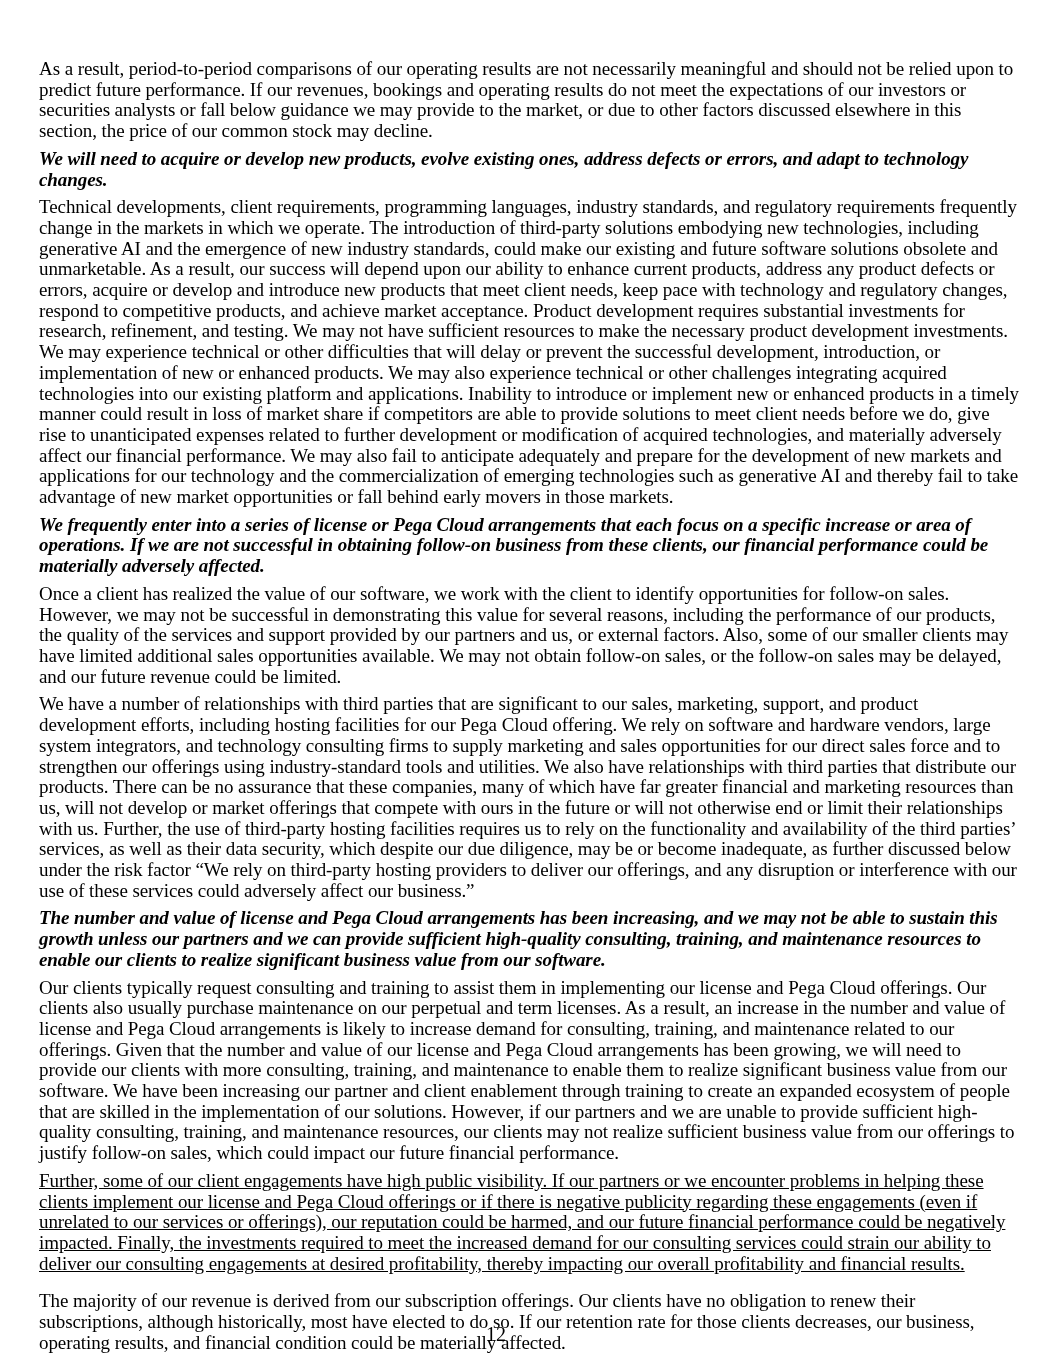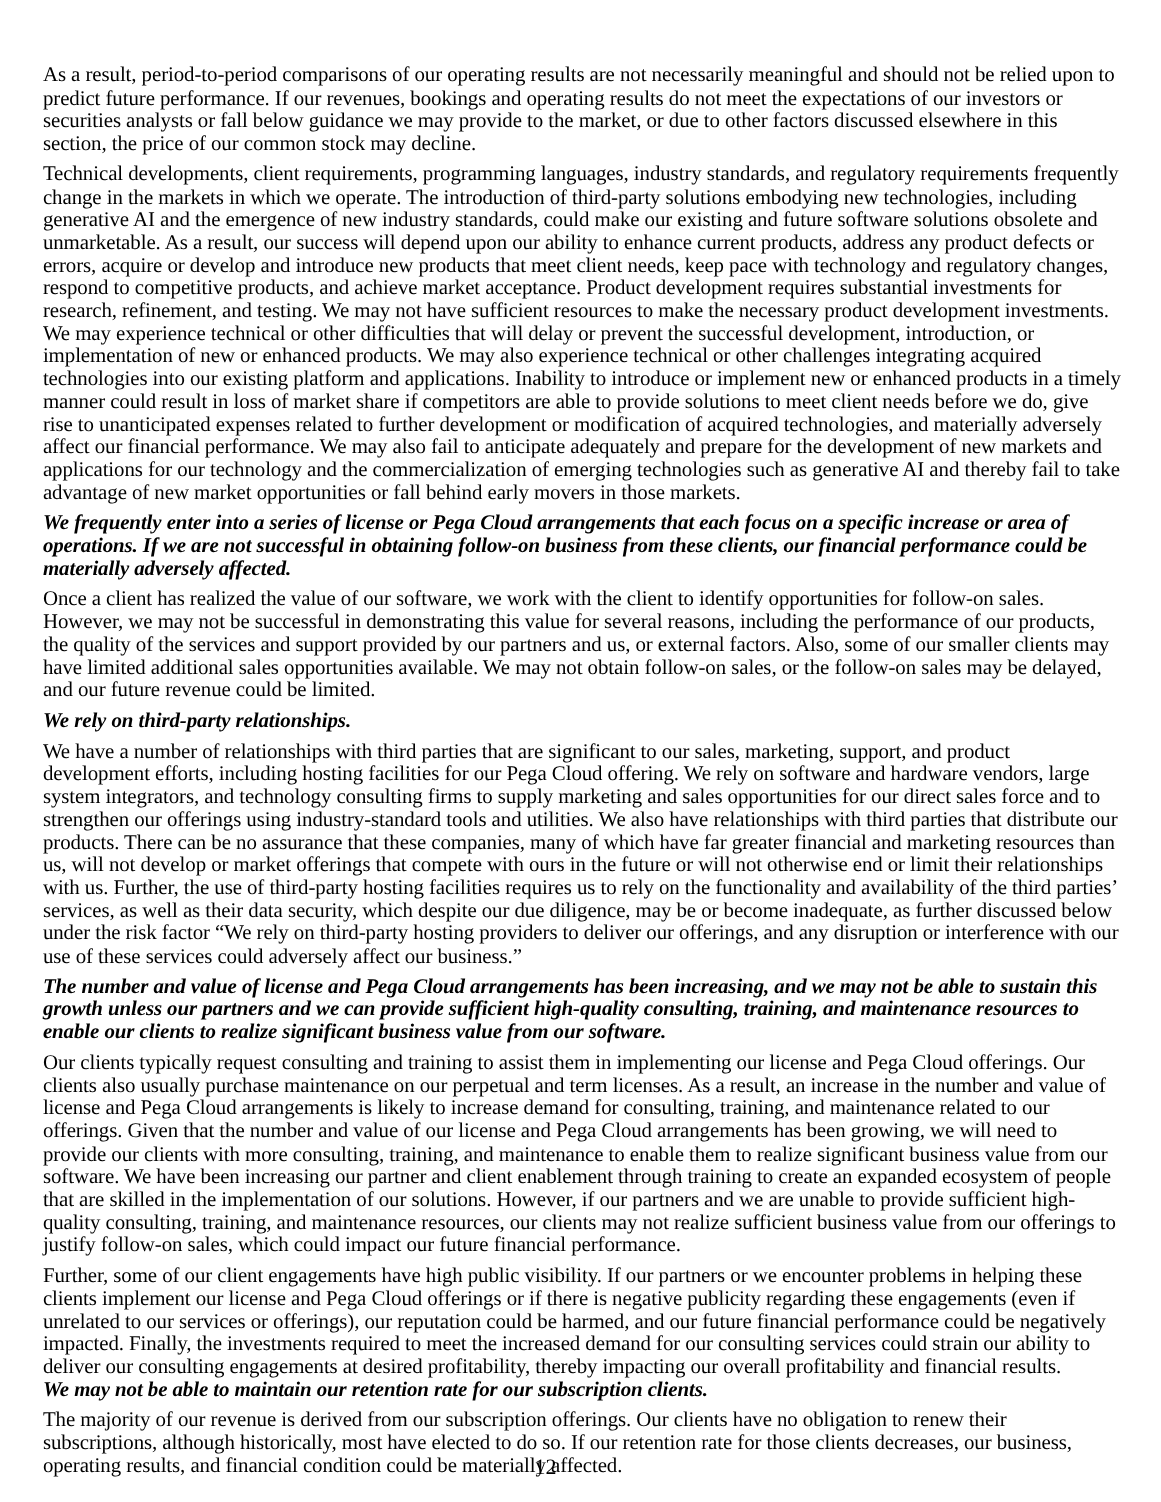--- a/index.html
+++ b/index.html
@@ -25,41 +25,40 @@
       margin: 0 0 7px 0;
       font-size: 19px;
       line-height: 20.7px;
       letter-spacing: -0.08px;
     }
     p.heading {
       font-weight: bold;
       font-style: italic;
       margin-bottom: 7px;
     }
-    .tight { margin-bottom: 0; }
+    .tight { margin-bottom: 17px; text-decoration: underline; }
     .page-number {
       position: absolute;
       top: 1323px;
       left: 0;
       width: 992px;
       text-align: center;
       font-size: 20px;
       font-family: "Liberation Serif", "DejaVu Serif", serif;
     }
   </style>
 </head>
 <body>
 
 <div class="page">
   <p>As a result, period-to-period comparisons of our operating results are not necessarily meaningful and should not be relied upon to predict future performance. If our revenues, bookings and operating results do not meet the expectations of our investors or securities analysts or fall below guidance we may provide to the market, or due to other factors discussed elsewhere in this section, the price of our common stock may decline.</p>
+  <p class="heading">We will need to acquire or develop new products, evolve existing ones, address defects or errors, and adapt to technology changes.</p>
   <p>Technical developments, client requirements, programming languages, industry standards, and regulatory requirements frequently change in the markets in which we operate. The introduction of third-party solutions embodying new technologies, including generative AI and the emergence of new industry standards, could make our existing and future software solutions obsolete and unmarketable. As a result, our success will depend upon our ability to enhance current products, address any product defects or errors, acquire or develop and introduce new products that meet client needs, keep pace with technology and regulatory changes, respond to competitive products, and achieve market acceptance. Product development requires substantial investments for research, refinement, and testing. We may not have sufficient resources to make the necessary product development investments. We may experience technical or other difficulties that will delay or prevent the successful development, introduction, or implementation of new or enhanced products. We may also experience technical or other challenges integrating acquired technologies into our existing platform and applications. Inability to introduce or implement new or enhanced products in a timely manner could result in loss of market share if competitors are able to provide solutions to meet client needs before we do, give rise to unanticipated expenses related to further development or modification of acquired technologies, and materially adversely affect our financial performance. We may also fail to anticipate adequately and prepare for the development of new markets and applications for our technology and the commercialization of emerging technologies such as generative AI and thereby fail to take advantage of new market opportunities or fall behind early movers in those markets.</p>
   <p class="heading">We frequently enter into a series of license or Pega Cloud arrangements that each focus on a specific increase or area of operations. If we are not successful in obtaining follow-on business from these clients, our financial performance could be materially adversely affected.</p>
   <p>Once a client has realized the value of our software, we work with the client to identify opportunities for follow-on sales. However, we may not be successful in demonstrating this value for several reasons, including the performance of our products, the quality of the services and support provided by our partners and us, or external factors. Also, some of our smaller clients may have limited additional sales opportunities available. We may not obtain follow-on sales, or the follow-on sales may be delayed, and our future revenue could be limited.</p>
-  <p class="heading">We rely on third-party relationships.</p>
   <p>We have a number of relationships with third parties that are significant to our sales, marketing, support, and product development efforts, including hosting facilities for our Pega Cloud offering. We rely on software and hardware vendors, large system integrators, and technology consulting firms to supply marketing and sales opportunities for our direct sales force and to strengthen our offerings using industry-standard tools and utilities. We also have relationships with third parties that distribute our products. There can be no assurance that these companies, many of which have far greater financial and marketing resources than us, will not develop or market offerings that compete with ours in the future or will not otherwise end or limit their relationships with us. Further, the use of third-party hosting facilities requires us to rely on the functionality and availability of the third parties’ services, as well as their data security, which despite our due diligence, may be or become inadequate, as further discussed below under the risk factor “We rely on third-party hosting providers to deliver our offerings, and any disruption or interference with our use of these services could adversely affect our business.”</p>
   <p class="heading">The number and value of license and Pega Cloud arrangements has been increasing, and we may not be able to sustain this growth unless our partners and we can provide sufficient high-quality consulting, training, and maintenance resources to enable our clients to realize significant business value from our software.</p>
   <p>Our clients typically request consulting and training to assist them in implementing our license and Pega Cloud offerings. Our clients also usually purchase maintenance on our perpetual and term licenses. As a result, an increase in the number and value of license and Pega Cloud arrangements is likely to increase demand for consulting, training, and maintenance related to our offerings. Given that the number and value of our license and Pega Cloud arrangements has been growing, we will need to provide our clients with more consulting, training, and maintenance to enable them to realize significant business value from our software. We have been increasing our partner and client enablement through training to create an expanded ecosystem of people that are skilled in the implementation of our solutions. However, if our partners and we are unable to provide sufficient high-quality consulting, training, and maintenance resources, our clients may not realize sufficient business value from our offerings to justify follow-on sales, which could impact our future financial performance.</p>
   <p class="tight">Further, some of our client engagements have high public visibility. If our partners or we encounter problems in helping these clients implement our license and Pega Cloud offerings or if there is negative publicity regarding these engagements (even if unrelated to our services or offerings), our reputation could be harmed, and our future financial performance could be negatively impacted. Finally, the investments required to meet the increased demand for our consulting services could strain our ability to deliver our consulting engagements at desired profitability, thereby impacting our overall profitability and financial results.</p>
-  <p class="heading">We may not be able to maintain our retention rate for our subscription clients.</p>
   <p>The majority of our revenue is derived from our subscription offerings. Our clients have no obligation to renew their subscriptions, although historically, most have elected to do so. If our retention rate for those clients decreases, our business, operating results, and financial condition could be materially affected.</p>
 </div>
 
 <div class="page-number">12</div>
 
 </body></html>

